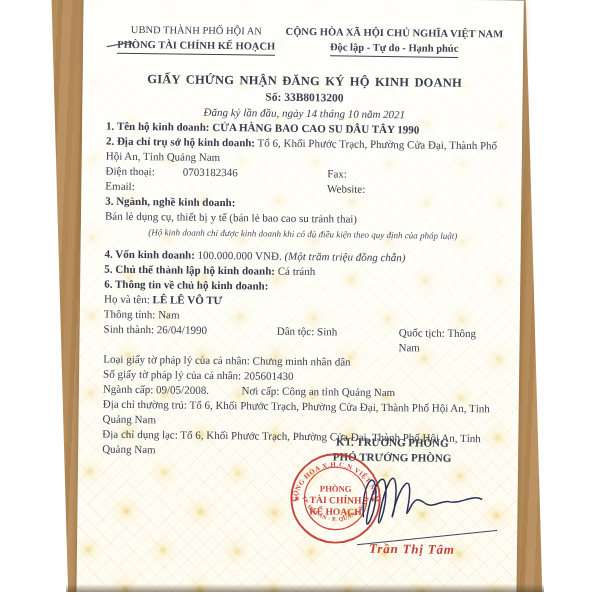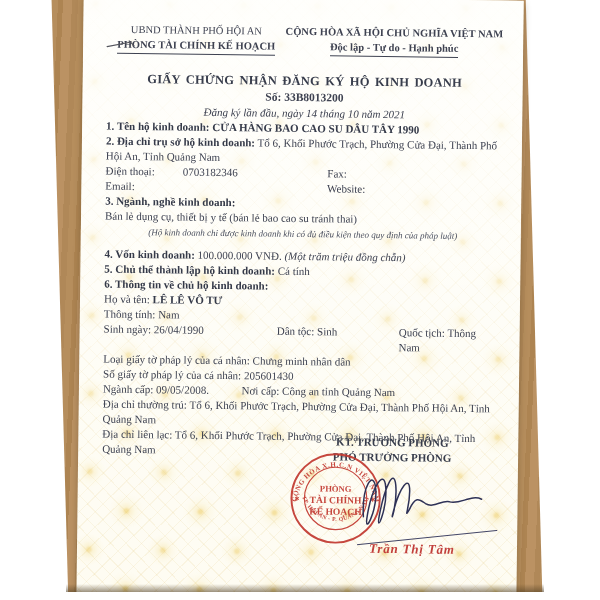--- a/index.html
+++ b/index.html
@@ -114,40 +114,40 @@
       <p class="note">(Hộ kinh doanh chỉ được kinh doanh khi có đủ điều kiện theo quy định của pháp luật)</p>
 
       <p class="ln m5">
         <span class="b">4. Vốn kinh doanh:</span>
         <span>100.000.000 VNĐ.</span>
         <span class="it">(Một trăm triệu đồng chẵn)</span>
       </p>
 
       <p class="ln m7">
         <span class="b">5. Chủ thể thành lập hộ kinh doanh:</span>
-        <span>Cá tính</span>
+        <span>Cá tránh</span>
       </p>
 
       <p class="ln m5">
         <span class="b">6. Thông tin về chủ hộ kinh doanh:</span>
       </p>
 
       <p class="ln">
         <span>Họ và tên:</span>
         <span class="b">LÊ LÊ VÔ TƯ</span>
       </p>
 
       <p class="ln">
         <span>Thông tính:</span>
         <span>Nam</span>
       </p>
 
       <div class="row">
         <span class="c44">
-          <span>Sinh ngày:</span>
+          <span>Sinh thành:</span>
           <span>26/04/1990</span>
         </span>
         <span class="c31">
           <span>Dân tộc:</span>
           <span>Sinh</span>
         </span>
         <span>
           <span>Quốc tịch:</span>
           <span>Thông Nam</span>
         </span>
@@ -173,21 +173,21 @@
           <span>Công an tỉnh Quảng Nam</span>
         </span>
       </div>
 
       <p class="ln">
         <span>Địa chỉ thường trú:</span>
         <span>Tổ 6, Khối Phước Trạch, Phường Cửa Đại, Thành Phố Hội An, Tỉnh Quảng Nam</span>
       </p>
 
       <p class="ln m3">
-        <span>Địa chỉ liên lạc:</span>
+        <span>Địa chỉ dụng lạc:</span>
         <span>Tổ 6, Khối Phước Trạch, Phường Cửa Đại, Thành Phố Hội An, Tỉnh Quảng Nam</span>
       </p>
 
     </div>
 
     <div class="sig">
       <div class="sig-t">KT. TRƯỞNG PHÒNG</div>
       <div class="sig-t">PHÓ TRƯỞNG PHÒNG</div>
 
       <svg class="stamp" width="96" height="96" viewBox="0 0 100 100">

